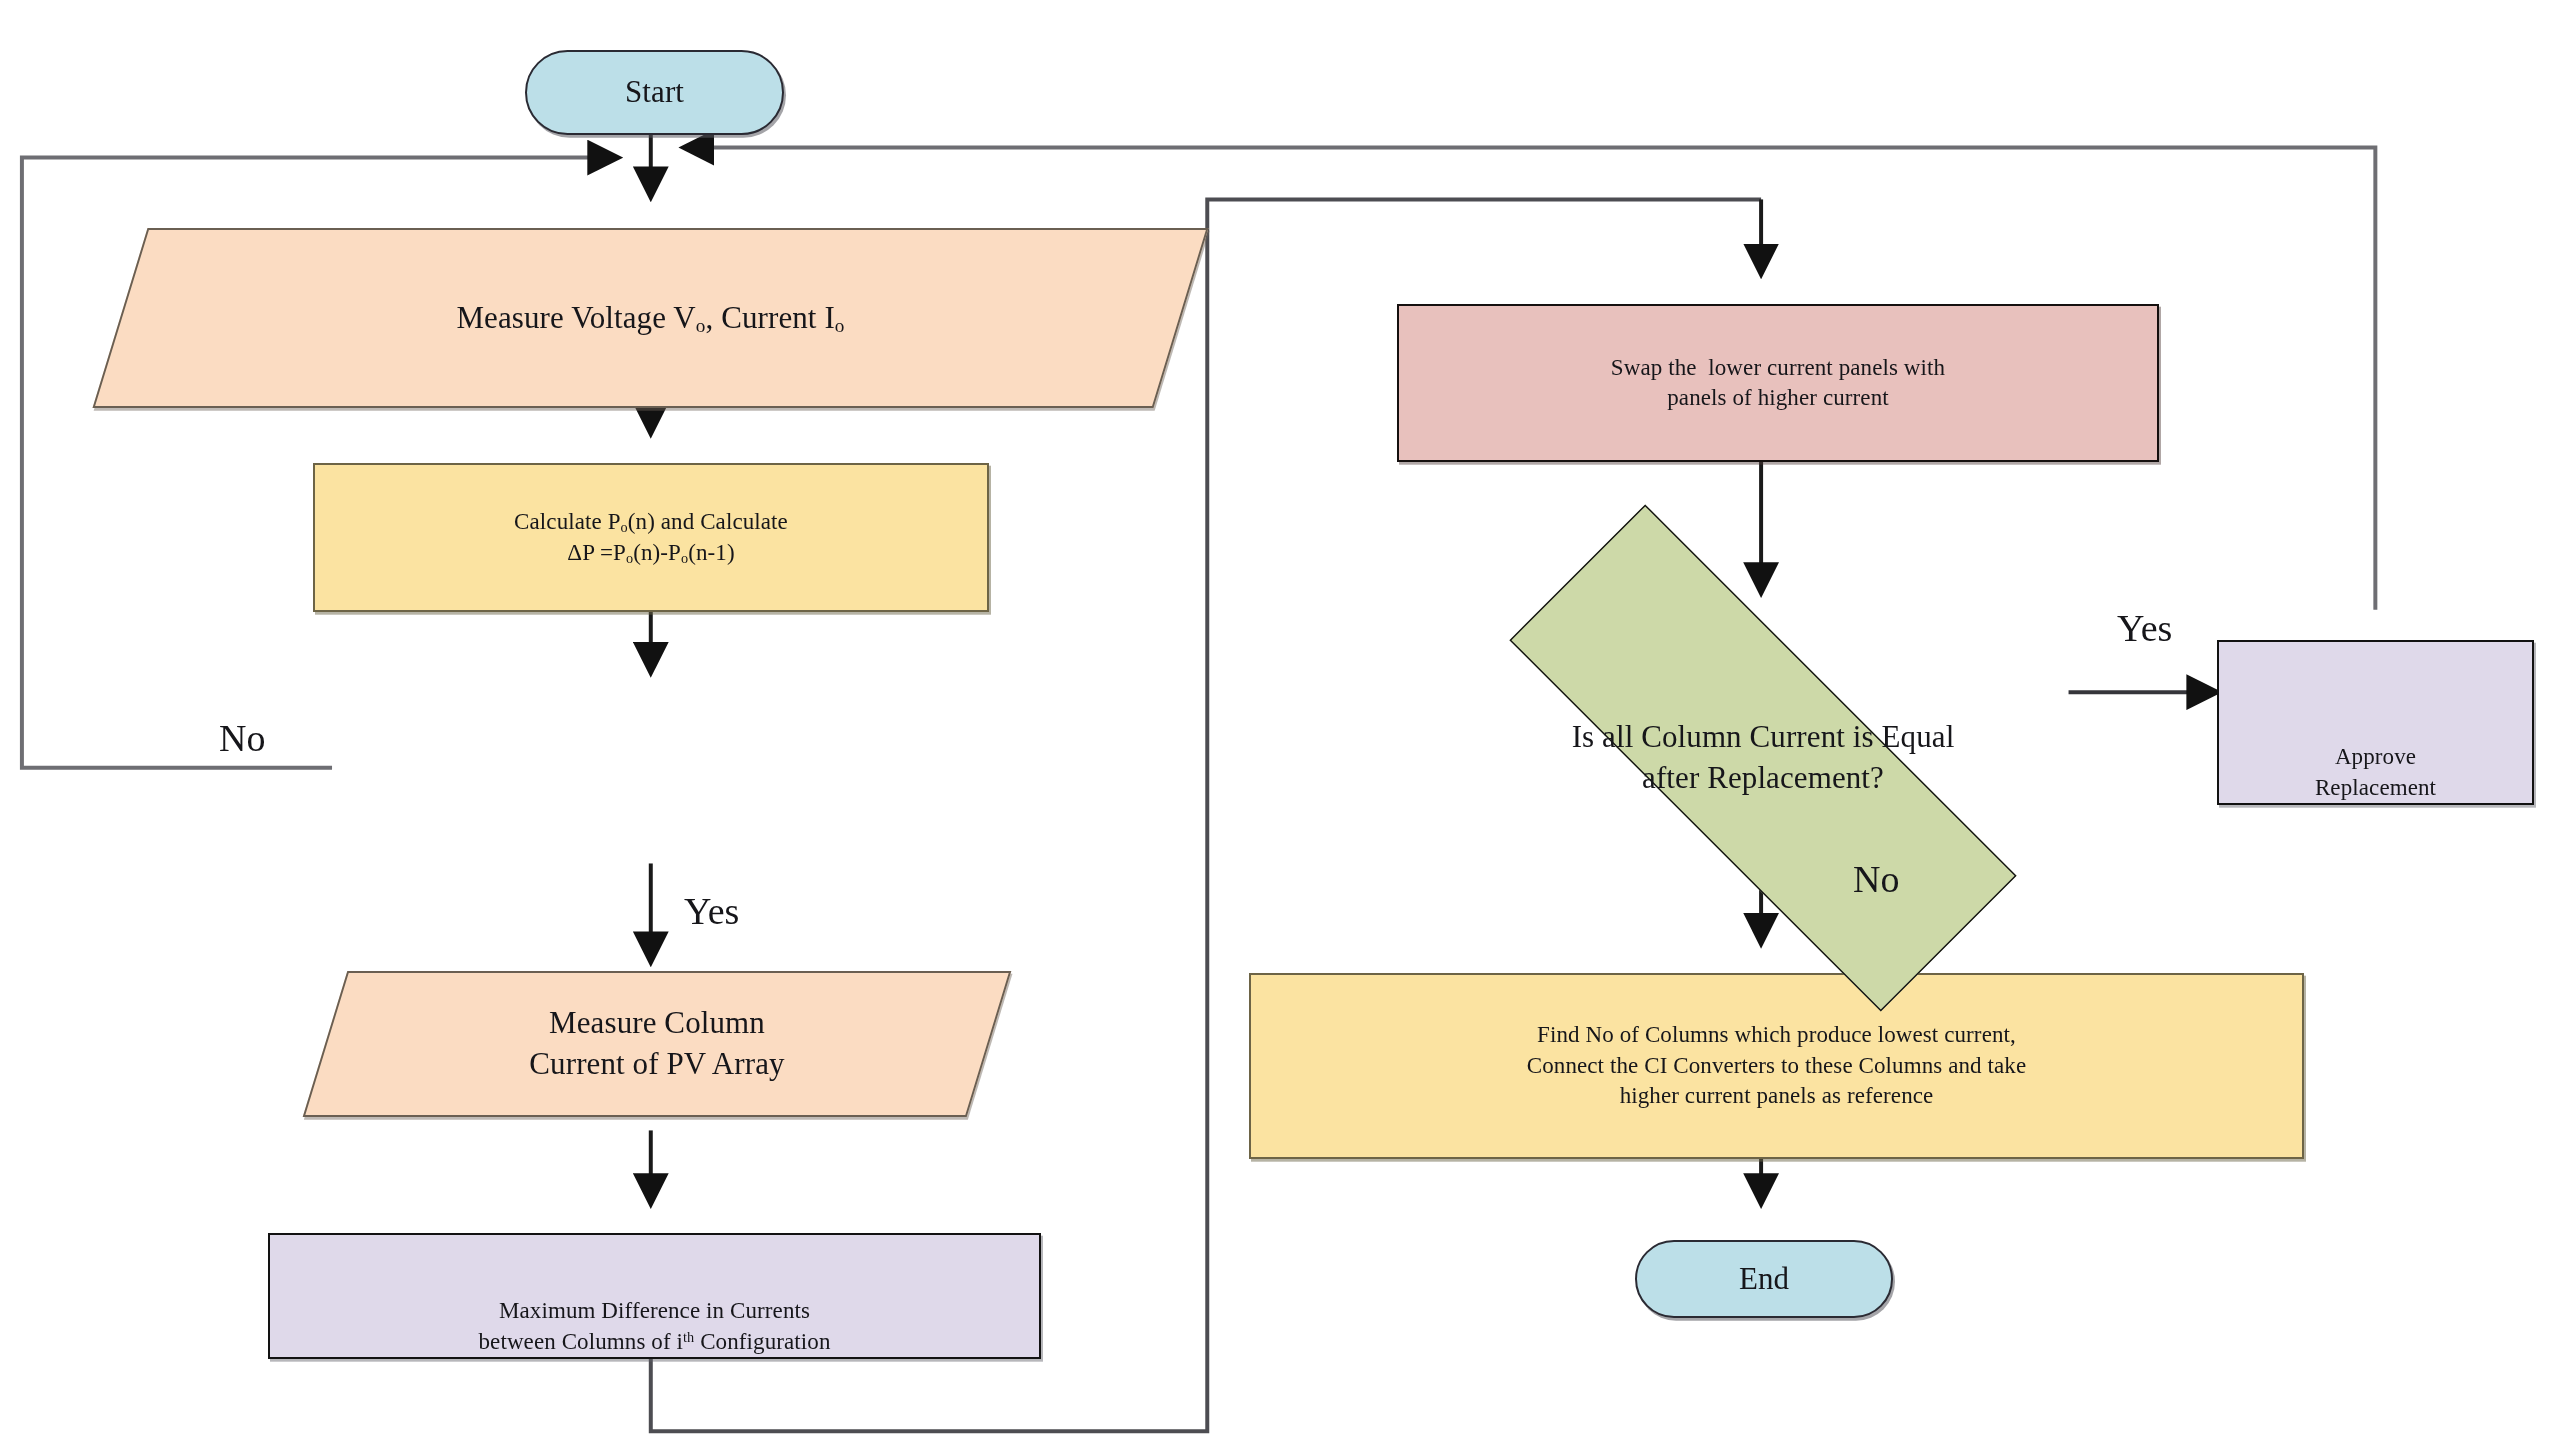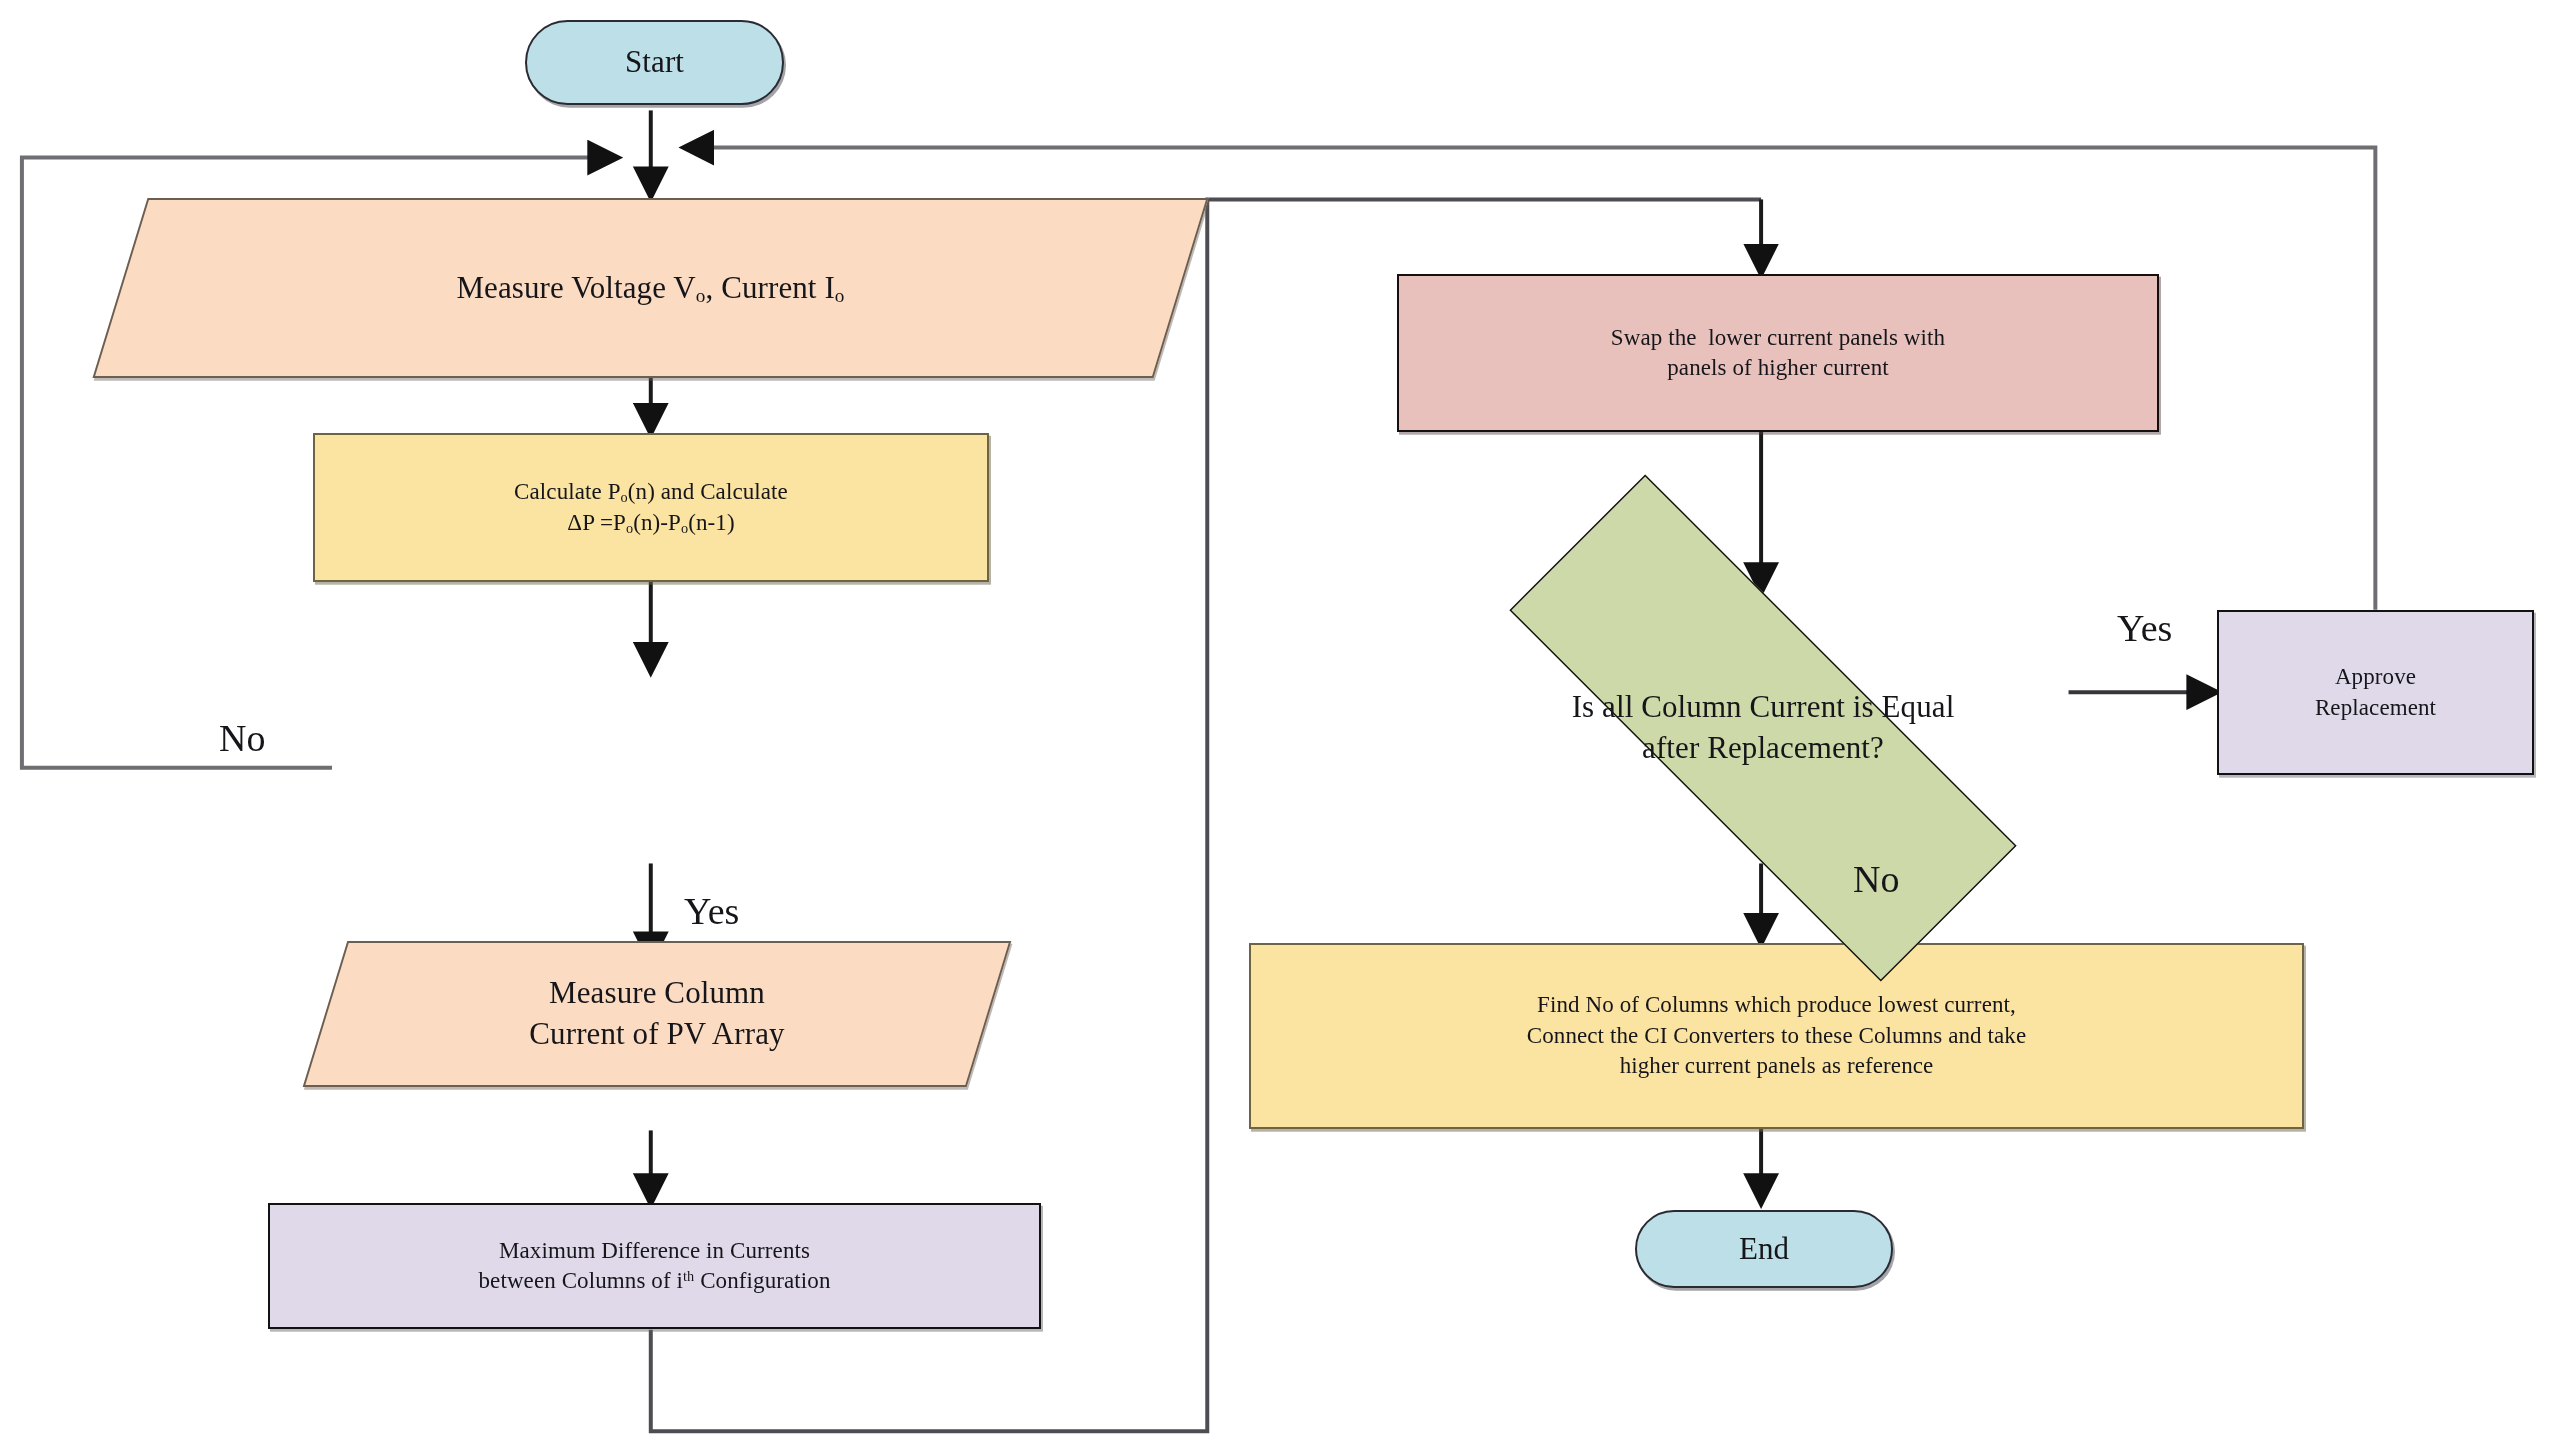--- a/index.html
+++ b/index.html
@@ -26,20 +26,21 @@
   .node {
     position: absolute;
     box-sizing: border-box;
     display: flex;
     align-items: center;
     justify-content: center;
     text-align: center;
     color: #16161a;
     line-height: 1.32;
     letter-spacing: 0.1px;
+    margin-top: 30px;
   }
   .node .txt {
     position: relative;
     z-index: 3;
     padding: 0 9.3px;
     white-space: pre-line;
   }
 
   
   .terminator {
@@ -62,20 +63,21 @@
   }
   .process.pinkbox {
     background: #e8c1bd;
     border-color: #15100f;
     box-shadow: 2px 2.7px 0 rgba(80,60,58,0.45);
   }
   .process.purplebox {
     background: #dfd9ea;
     border-color: #121212;
     box-shadow: 2px 2.7px 0 rgba(95,95,105,0.45);
+    align-items: flex-end;
   }
 
   
   .data-shape {
     font-size: 31px;
     background: transparent;
     border: none;
   }
   .data-shape .skewbg {
     position: absolute;

